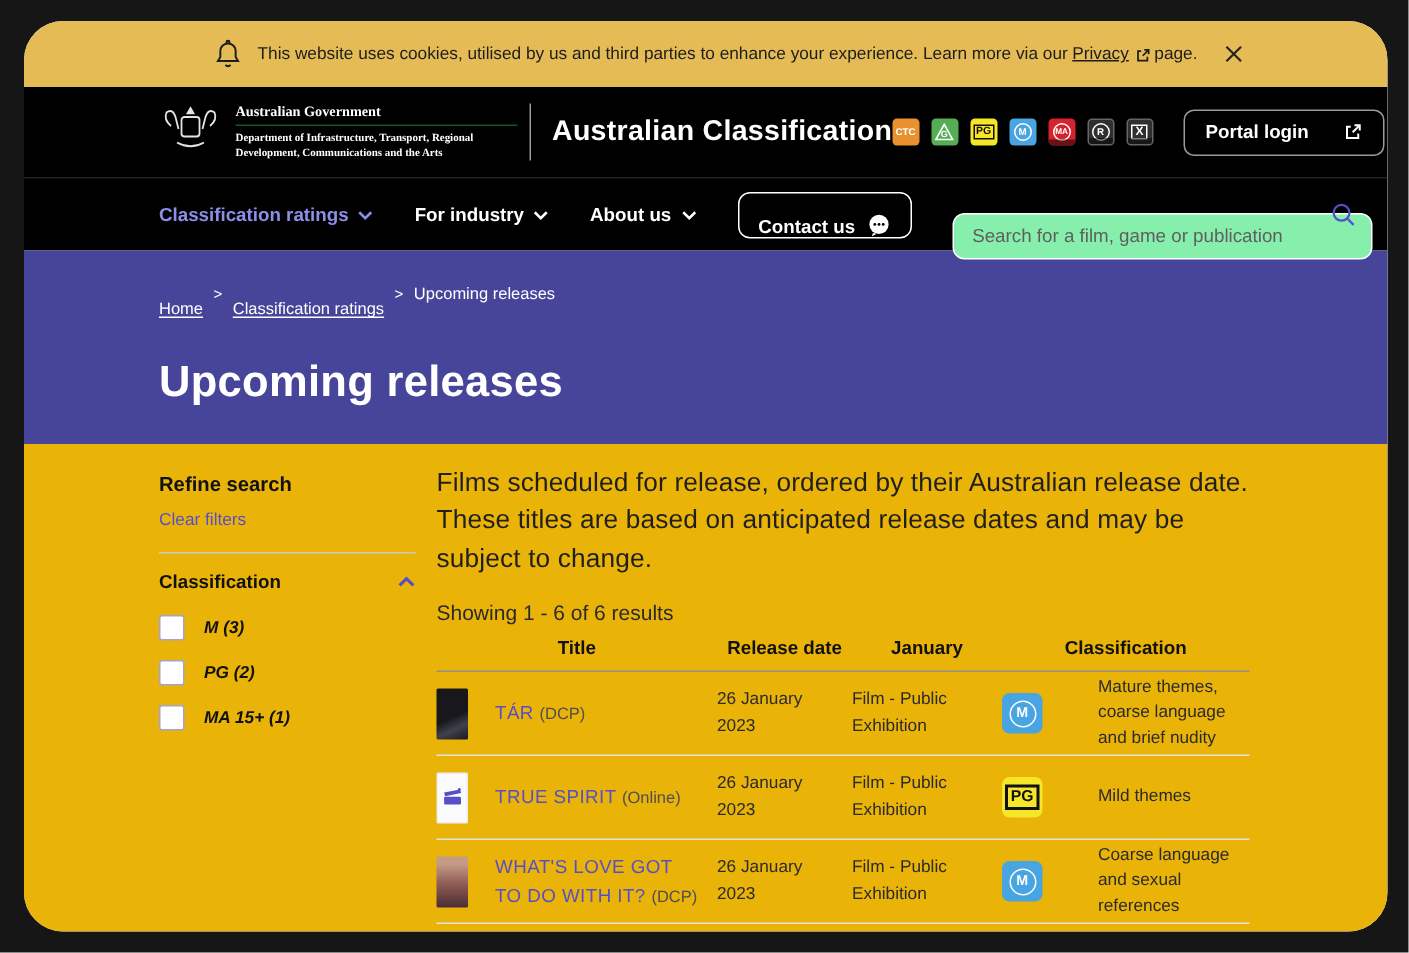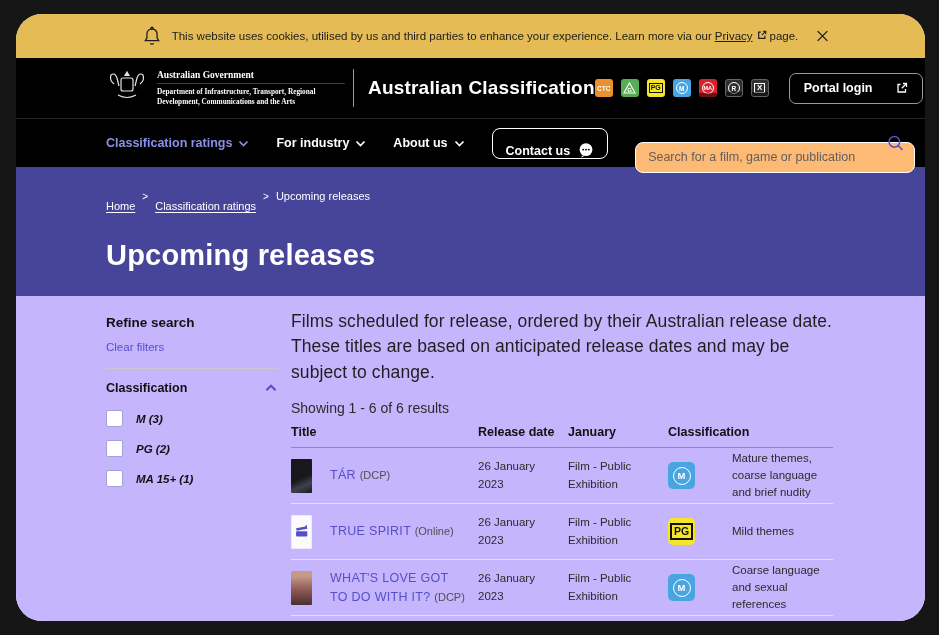--- a/index.html
+++ b/index.html
@@ -3,21 +3,21 @@
 <meta charset="utf-8">
 <style>
   * { margin:0; padding:0; box-sizing:border-box; }
   html,body { width:939px; height:635px; }
   body { background:#161616; font-family:"Liberation Sans",sans-serif; position:relative; overflow:hidden; }
   .card { position:absolute; left:16px; top:14px; width:909px; height:607px; border-radius:26px; overflow:hidden; background:#fff; }
 
   
   .cookie { height:44px; background:#e4bb55; display:flex; align-items:center; justify-content:center; gap:11px; position:relative; }
   .cookie-msg { font-size:11.5px; color:#1d1d1d; display:flex; align-items:center; gap:3px; }
-  .cookie-link { color:#1d1d1d; text-decoration:underline; display:inline-flex; align-items:flex-start; gap:4px; cursor:pointer; }
+  .cookie-link { color:#1d1d1d; text-decoration:underline; display:inline-flex; align-items:flex-end; gap:4px; cursor:pointer; }
   .cookie-close { position:absolute; right:96px; top:50%; transform:translateY(-50%); background:none; border:none; cursor:pointer; display:flex; }
 
   
   .hdr { height:60px; background:#000; display:flex; align-items:center; padding:0 92px 0 90px; }
   .crest { flex-shrink:0; margin-right:9px; }
   .gov-block { width:188px; flex-shrink:0; }
   .gov-title { font-family:"Liberation Serif",serif; font-weight:bold; font-size:9.5px; color:#fff; padding-bottom:3px; border-bottom:1px solid #14532d; margin-bottom:3px; }
   .gov-dept { font-family:"Liberation Serif",serif; font-weight:bold; font-size:7.3px; color:#fff; line-height:1.35; }
   .hdr-vline { width:1px; height:38px; background:#9a9a9a; margin:0 14px 0 8px; flex-shrink:0; }
   .site-title { font-size:19px; font-weight:bold; color:#fff; letter-spacing:.2px; white-space:nowrap; }
@@ -29,50 +29,50 @@
   .mini-strip { position:absolute; bottom:0; left:0; right:0; height:4px; background:rgba(0,0,0,.5); }
   .mini-x { color:#fff; font-size:8px; font-weight:bold; border:1.2px solid #fff; padding:0 2px; line-height:1.1; }
   .portal-btn { display:flex; align-items:center; gap:24px; height:31px; padding:0 14px; border:1px solid #9a9a9a; border-radius:7px; background:none; color:#fff; font-size:12.5px; font-weight:bold; font-family:inherit; cursor:pointer; white-space:nowrap; }
 
   
   .nav { height:49px; background:#000; border-top:1px solid #242424; display:flex; align-items:center; padding:0 92px 0 90px; gap:27px; }
   .nav-item { display:flex; align-items:center; gap:6px; color:#fff; font-size:12.5px; font-weight:bold; cursor:pointer; white-space:nowrap; }
   .nav-item.active { color:#8c8fe8; }
   .contact-btn { display:flex; align-items:flex-end; gap:8px; height:31px; padding:0 13px; border:1.5px solid #fff; border-radius:8px; background:none; color:#fff; font-size:12.5px; font-weight:bold; font-family:inherit; cursor:pointer; white-space:nowrap; }
   .search-wrap { margin-left:auto; position:relative; width:280px; }
-  .search-input { width:280px; height:31px; border-radius:8px; border:1px solid #fff; background:#fdba74; padding:0 38px 0 12px; font-size:12.5px; font-family:inherit; color:#222; outline:none;margin-top:28px; }
+  .search-input { width:280px; height:31px; border-radius:8px; border:1px solid #fff; background:#86efac; padding:0 38px 0 12px; font-size:12.5px; font-family:inherit; color:#222; outline:none;margin-top:28px; }
   .search-input::placeholder { color:#5f5f5f; }
   .search-ic { position:absolute; right:11px; top:50%; transform:translateY(-50%); cursor:pointer; display:flex; }
 
   
   .hero { height:129px; background:#47459a; padding:13px 92px 0 90px; }
   .bc { display:flex; align-items:center; gap:7px; font-size:11px; color:#fff; }
   .bc a { color:#fff; text-decoration:underline; text-underline-offset:2px; cursor:pointer;margin-top:20px; }
   .bc .sep { font-size:10px; }
   .hero-title { color:#fff; font-size:29px; font-weight:bold; margin-top:27px; letter-spacing:.2px; }
 
   
-  .content { display:flex; background:#c4b5fd; padding:0 92px 0 90px; height:325px; }
+  .content { display:flex; background:#eab308; padding:0 92px 0 90px; height:325px; }
   .side { width:171px; flex-shrink:0; margin-right:14px; padding-top:19px; }
   .side-title { font-size:13.5px; font-weight:bold; color:#111; }
   .clear-link { display:inline-block; font-size:11.5px; color:#564fc8; margin-top:11px; cursor:pointer; }
   .side-div { border-bottom:1px solid #c9c9c9; margin:13px 0 12px; }
   .sec-head { display:flex; align-items:center; justify-content:space-between; cursor:pointer; margin-bottom:15px; }
   .sec-label { font-size:12.5px; font-weight:bold; color:#111; }
   .sec-chev { color:#564fc8; display:flex; }
   .filter-row { display:flex; align-items:center; margin-bottom:13px; cursor:pointer;font-style:italic; }
   .cbox { width:17px; height:17px; border:1.5px solid #a3a1d9; border-radius:2px; background:#fff; flex-shrink:0; }
   .cbl { font-size:11.5px; font-weight:bold; color:#111; margin-left:13px; }
 
   .main { flex:1; padding-top:13px; }
   .intro { font-size:17.5px; color:#1f1f1f; line-height:1.45; letter-spacing:.1px; }
   .summary { font-size:14px; color:#2b2b2b; margin-top:15px; }
   .thead, .trow { display:grid; grid-template-columns:187px 90px 100px 64px 1fr; align-items:center; }
   .thead { margin-top:9px; padding-bottom:8px; border-bottom:1px solid #8f8f8f; }
-  .th { font-size:12.5px; font-weight:bold; color:#111; }
+  .th { font-size:12.5px; font-weight:bold; color:#111;text-align:center; }
   .trow { min-height:56px; border-bottom:1px solid #e3e3e3; }
   .cell-title { display:flex; align-items:center; gap:18px; padding-right:12px; }
   .thumb { width:21px; height:34px; flex-shrink:0; border-radius:1px; cursor:pointer; display:flex; align-items:center; justify-content:center; }
   .thumb-tar-poster { background:linear-gradient(155deg,#17171c 55%,#41414e 75%,#1a1a20); }
   .thumb-clapperboard-placeholder { background:#fbfbfd; border:1px solid #eee; }
   .thumb-whats-love-poster { background:linear-gradient(180deg,#c59a86 15%,#8e5a54 55%,#4a2e33); }
   .title-text { font-size:12.5px; line-height:1.5; letter-spacing:.3px; }
   .title-link { color:#564fc8; cursor:pointer; text-decoration:none; }
   .fmt { color:#4f4f4f; font-size:11px; letter-spacing:0; }
   .cell-date, .cell-cat, .cell-adv { font-size:11.5px; color:#2b2b2b; line-height:1.5; padding-right:10px; }

